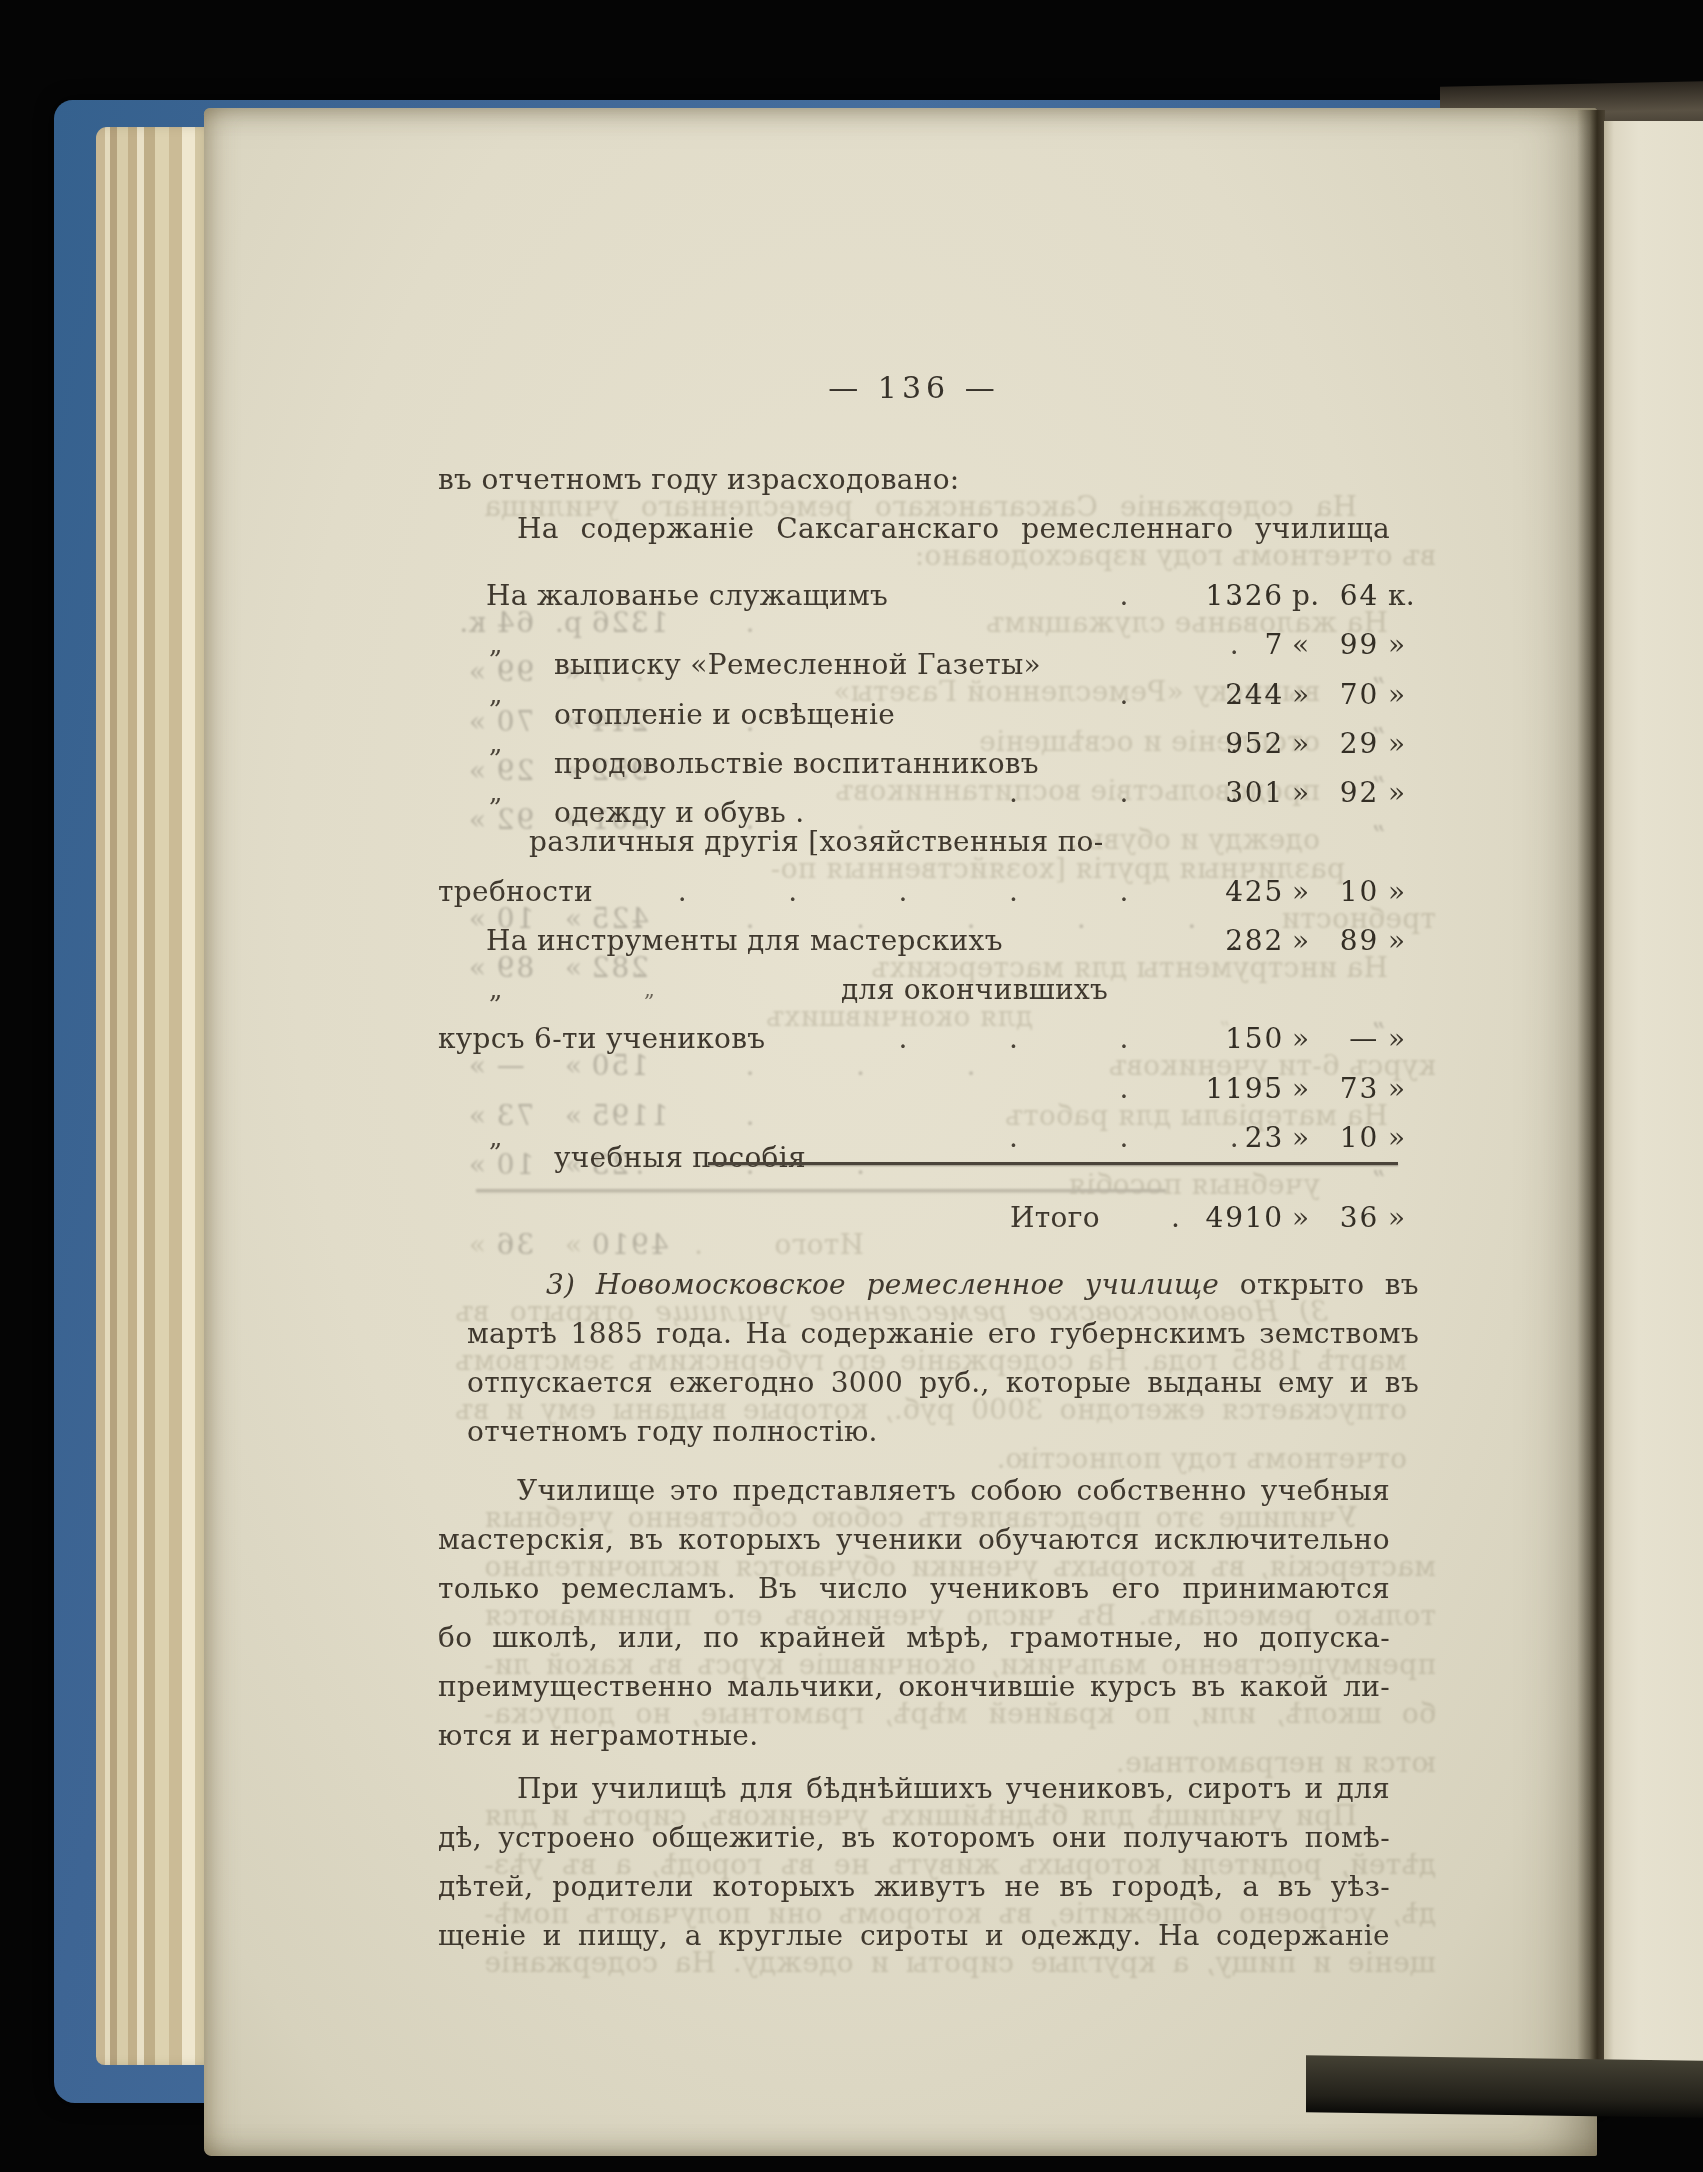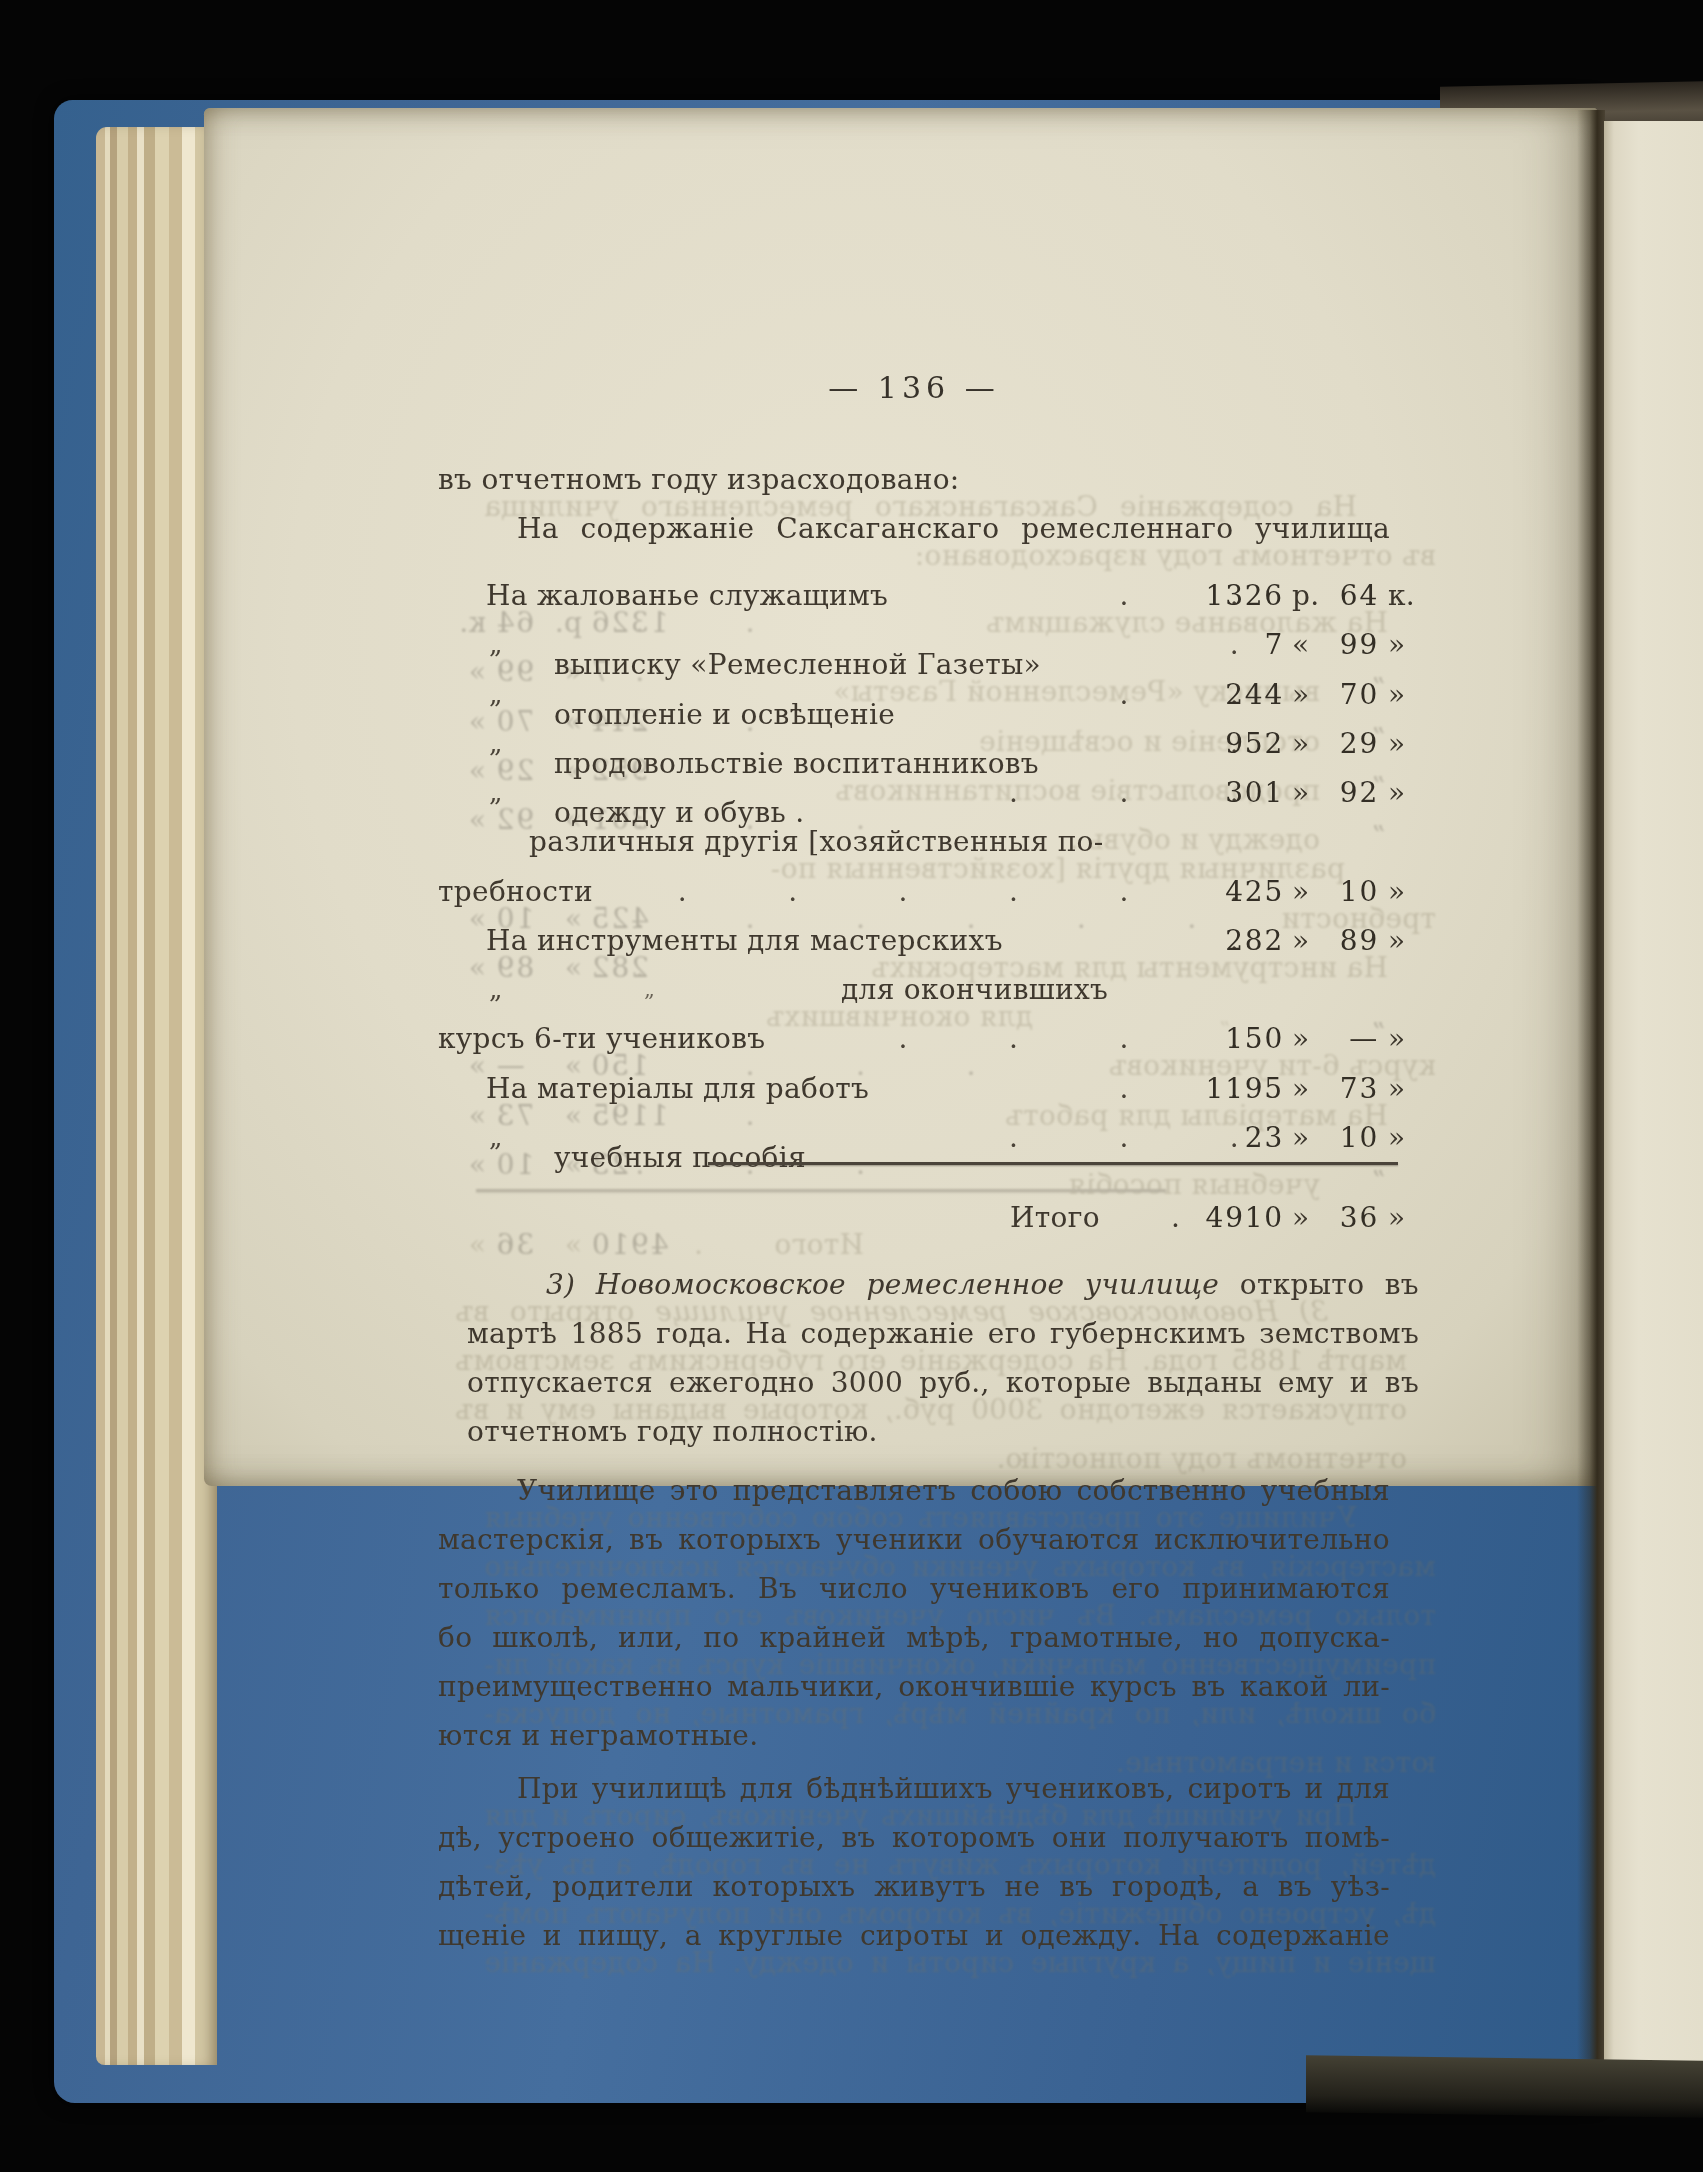--- a/index.html
+++ b/index.html
@@ -18,21 +18,21 @@
   .bottom-band{position:absolute;left:1306px;top:2058px;width:397px;height:57px;
                background:linear-gradient(180deg,#444134,#23211a 70%,#0a0a08);
                transform:skewY(.8deg);}
   .page-stack{position:absolute;left:96px;top:127px;width:121px;height:1938px;
               border-radius:11px 0 0 8.6px;
               background:repeating-linear-gradient(90deg,
                  #c9b894 0 8.6px,#e4dabd 8.6px 13.6px,#b5a27e 13.6px 21px,#d8cca9 21px 32px,
                  #c2b08a 32px 41px,#e9e0c6 41px 48px,#bfae88 48px 59px,#ddd2b0 59px 73px,
                  #cbbb96 73px 86px,#efe7cf 86px 99px,#d3c7a4 99px 121px);
               box-shadow:inset -11px 0 13.6px -6.2px rgba(90,75,45,.55);}
-  .page{position:absolute;left:204px;top:108px;width:1393px;height:1378px;
+  .page{position:absolute;left:204px;top:108px;width:1393px;height:2048px;
         border-radius:6.2px 3.7px 2.5px 7.4px;
         background:radial-gradient(ellipse at 46% 38%,#e7e2d0 0%,#e1dcc9 52%,#d7d2bd 82%,#c8c2aa 100%);
         box-shadow:inset 21px 0 28px -15px rgba(110,95,60,.45),
                    inset -43px 0 55px -26px rgba(70,60,35,.5),
                    inset 0 16px 25px -15px rgba(90,80,50,.45),
                    inset 0 -18.5px 27px -16px rgba(90,80,50,.4);}
   .gutter{position:absolute;left:1577px;top:110px;width:28px;height:1996px;
           background:linear-gradient(90deg,rgba(40,34,22,0) 0%,rgba(45,38,24,.45) 45%,#332c1e 72%,#4a4233 100%);}
   .right-page{position:absolute;left:1604px;top:121px;width:99px;height:1983px;
               background:linear-gradient(90deg,#bcb49c 0%,#ddd7c3 10%,#e6e1cf 35%,#e3decb 100%);}
@@ -292,21 +292,20 @@
           </div>
           <div class="row s-flush" style="top: 443px;">
             <span class="lbl">курсъ 6-ти учениковъ</span>
             <span class="dots">. . . .</span>
             <span class="rub">150</span>
             <span class="sep">»</span>
             <span class="kop">—</span>
             <span class="ksep">»</span>
           </div>
           <div class="row s-na" style="top: 493px;">
-            <span class="lbl">На матеріалы для работъ</span>
             <span class="dots">. .</span>
             <span class="rub">1195</span>
             <span class="sep">»</span>
             <span class="kop">73</span>
             <span class="ksep">»</span>
           </div>
           <div class="row s-ditto" style="top: 542px;">
             <span class="mark">„</span>
             <span class="lbl">учебныя пособія</span>
             <span class="dots">. . .</span>

